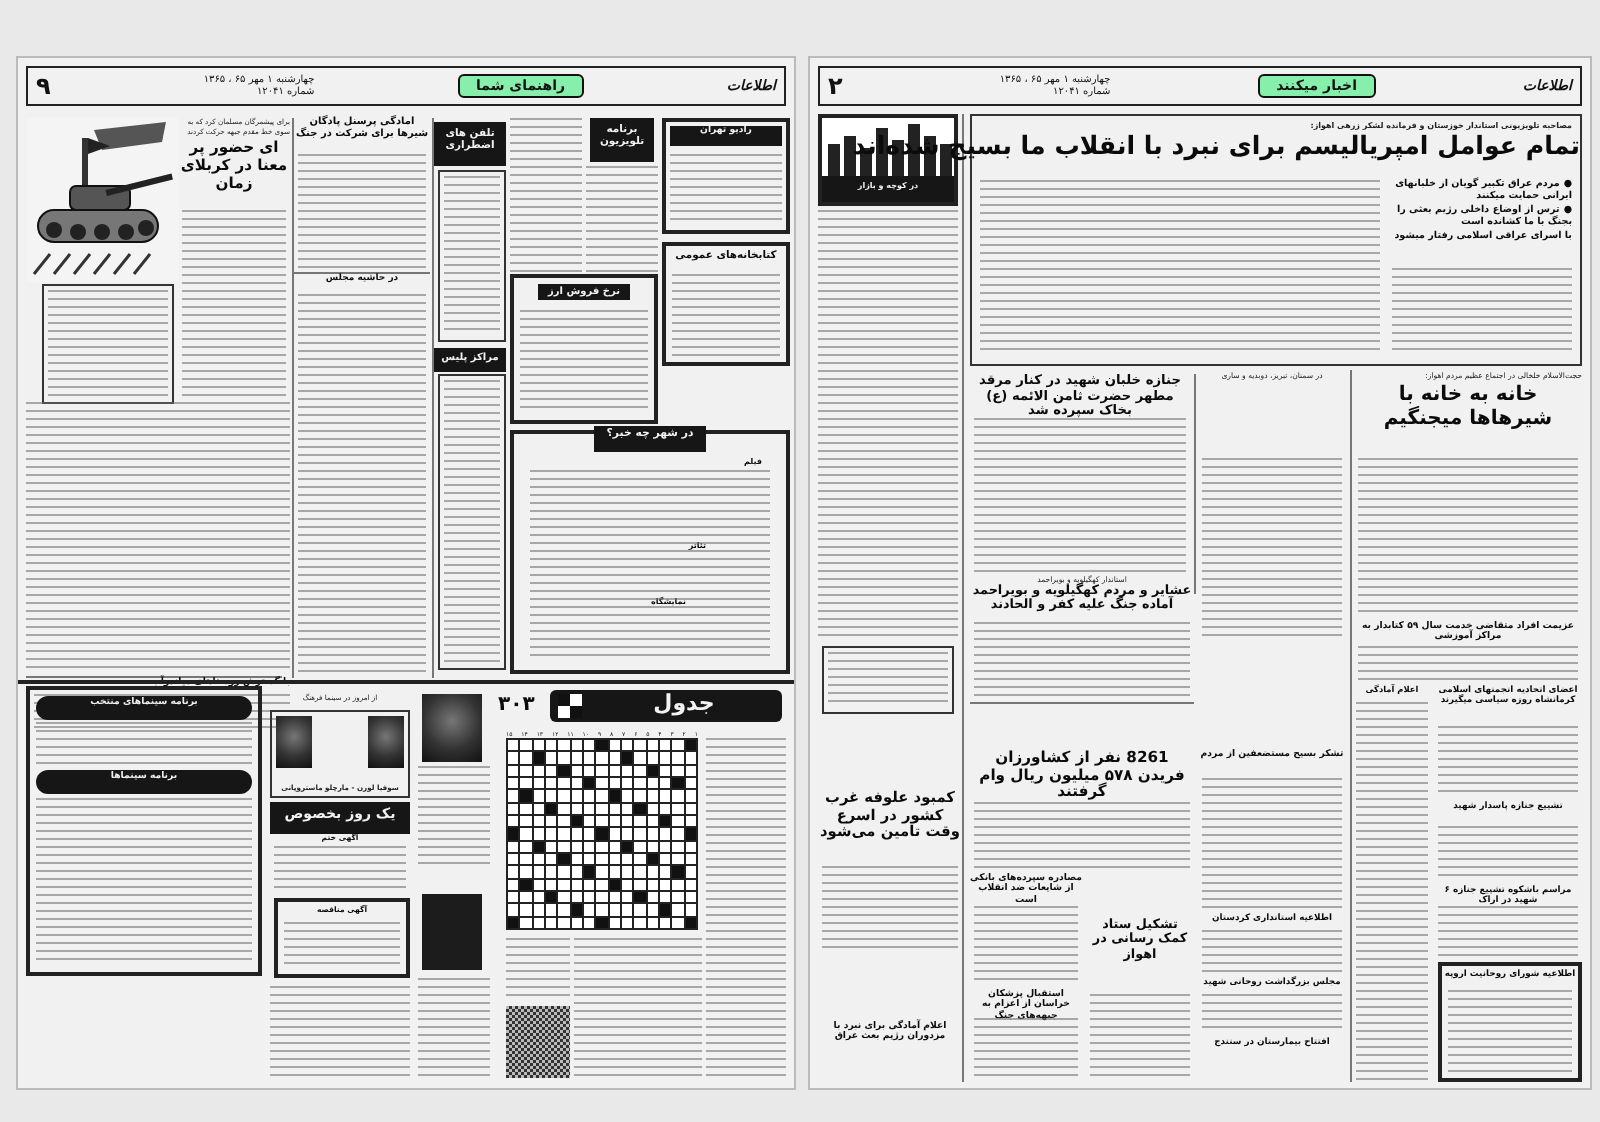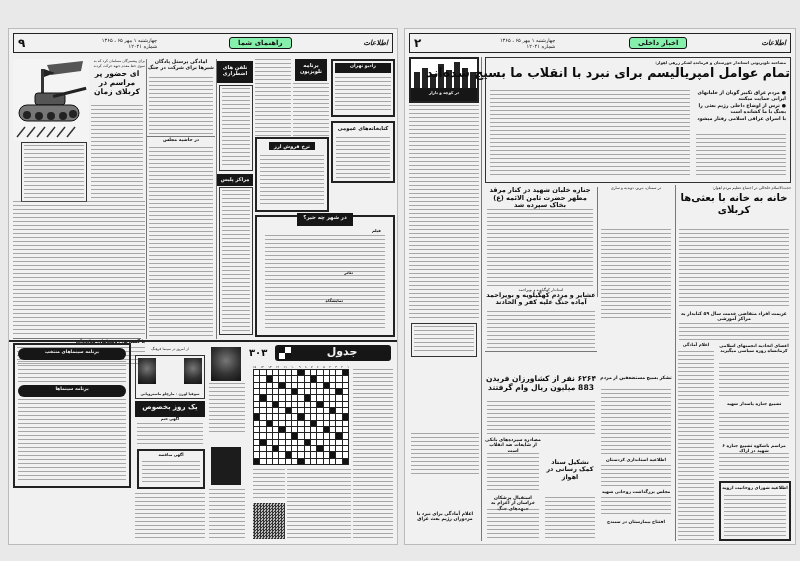--- a/index.html
+++ b/index.html
@@ -64,21 +64,21 @@
           <line x1="44" y1="78" x2="52" y2="68"></line>
           <line x1="54" y1="78" x2="62" y2="68"></line>
         </g>
     </svg>
   </div>
   <div class="box b" style="left:12px;top:113px;width:66px;height:60px;">
     <div class="lines" style="inset:2px;"></div>
   </div>
   <div class="box" style="left:80px;top:30px;width:56px;height:140px;">
     <div class="kicker" style="font-size:3.6px;line-height:4.6px;">برای پیشمرگان مسلمان کرد که به سوی خط مقدم جبهه حرکت کردند</div>
-    <div class="hl" style="font-size:7.6px;margin-top:2px;">ای حضور پر مراسم در کربلای زمان</div>
+    <div class="hl" style="font-size:7.6px;margin-top:2px;">ای حضور پر معنا در کربلای زمان</div>
     <div class="lines" style="left:2px;right:2px;top:46px;bottom:0;"></div>
   </div>
   <div class="vr" style="left:137px;top:30px;height:280px;"></div>
   <div class="box" style="left:4px;top:172px;width:132px;height:136px;">
     <div class="lines" style="inset:0;"></div>
   </div>
   <div class="hr" style="left:4px;top:309px;width:128px;"></div>
   <div class="box" style="left:8px;top:310px;width:128px;height:25px;">
     <div class="hl" style="font-size:4.6px;text-align:right;">با گسترش روستاهای میاندوآب</div>
     <div class="lines" style="left:0;right:0;top:8px;bottom:0;"></div>
@@ -433,21 +433,21 @@
       <div class="box" style="left:0;top:34px;width:32px;height:36px;background:repeating-conic-gradient(#333 0 25%,#bbb 0 50%) 0 0/3px 3px;"></div>
       <div class="lines" style="left:0;width:32px;top:0;height:32px;"></div>
     </div>
   </div>
 </div>
 
 <div id="page-right" class="page">
   <div class="mast">
     <span class="num">۲</span>
     <span class="date">چهارشنبه ۱ مهر ۶۵ ، ۱۳۶۵ شماره ۱۲۰۴۱</span>
-    <span class="section">اخبار داخلی</span>
+    <span class="section">اخبار میکنند</span>
     <span class="logo">اطلاعات</span>
   </div>
 
   <div class="box b2" style="left:4px;top:28px;width:70px;height:46px;background:#fff;">
     <svg width="66" height="30" viewBox="0 0 66 30" style="position:absolute;left:1px;top:1px;">
       <rect x="2" y="12" width="6" height="18" fill="#222"></rect>
         <rect x="10" y="8" width="6" height="22" fill="#222"></rect>
       <rect x="18" y="14" width="6" height="16" fill="#222"></rect>
         <rect x="26" y="4" width="6" height="26" fill="#222"></rect>
       <rect x="34" y="10" width="6" height="20" fill="#222"></rect>
@@ -482,48 +482,49 @@
     <div class="lines" style="left:2px;right:2px;top:22px;bottom:0;"></div>
   </div>
   <div class="vr" style="left:192px;top:158px;height:110px;"></div>
   <div class="box" style="left:194px;top:156px;width:74px;height:136px;">
     <div class="kicker" style="text-align:center;font-size:3.8px;">در سمنان، تبریز، دوبدیه و ساری</div>
     <div class="lines" style="left:2px;right:2px;top:44px;bottom:0;"></div>
   </div>
   <div class="vr" style="left:270px;top:156px;height:356px;"></div>
   <div class="box" style="left:272px;top:156px;width:114px;height:124px;">
     <div class="kicker" style="font-size:3.8px;">حجت‌الاسلام خلخالی در اجتماع عظیم مردم اهواز:</div>
-    <div class="hl" style="font-size:10px;margin-top:2px;">خانه به خانه با بعثی‌ها کربلای</div>
+    <div class="hl" style="font-size:10px;margin-top:2px;">خانه به خانه با شیرها‌ها میجنگیم</div>
     <div class="lines" style="left:2px;right:2px;top:44px;bottom:0;"></div>
   </div>
 
   <div class="box" style="left:80px;top:258px;width:112px;height:62px;">
     <div class="kicker" style="text-align:center;font-size:3.8px;">استاندار کهگیلویه و بویراحمد</div>
     <div class="hl" style="font-size:6.4px;">عشایر و مردم کهگیلویه و بویراحمد آماده جنگ علیه کفر و الحادند</div>
     <div class="lines" style="left:2px;right:2px;top:24px;bottom:0;"></div>
   </div>
   <div class="hr" style="left:80px;top:322px;width:112px;"></div>
   <div class="box" style="left:80px;top:346px;width:112px;height:60px;">
-    <div class="hl" style="font-size:7.6px;">۶۲۶۴ نفر از کشاورزان فریدن 883 میلیون ریال وام گرفتند</div>
+    <div class="hl" style="font-size:7.6px;">8261 نفر از کشاورزان فریدن ۵۷۸ میلیون ریال وام گرفتند</div>
     <div class="lines" style="left:2px;right:2px;top:26px;bottom:0;"></div>
   </div>
   <div class="box" style="left:80px;top:408px;width:56px;height:56px;">
     <div class="hl" style="font-size:4.6px;">مصادره سپرده‌های بانکی از شایعات ضد انقلاب است</div>
     <div class="lines" style="left:2px;right:2px;top:16px;bottom:0;"></div>
   </div>
   <div class="box" style="left:80px;top:466px;width:56px;height:46px;">
     <div class="hl" style="font-size:4.6px;">استقبال پزشکان خراسان از اعزام به جبهه‌های جنگ</div>
     <div class="lines" style="left:2px;right:2px;top:14px;bottom:0;"></div>
   </div>
   <div class="box" style="left:138px;top:430px;width:54px;height:80px;">
     <div class="hl" style="font-size:6.4px;">تشکیل ستاد کمک رسانی در اهواز</div>
     <div class="lines" style="left:2px;right:2px;top:38px;bottom:0;"></div>
   </div>
 
   <div class="box" style="left:4px;top:366px;width:72px;height:80px;">
+    <div class="hl" style="font-size:7.4px;">کمبود علوفه غرب کشور در اسرع وقت تامین می‌شود</div>
     <div class="lines" style="left:2px;right:2px;top:38px;bottom:0;"></div>
   </div>
   <div class="box" style="left:4px;top:482px;width:72px;height:30px;">
     <div class="hl" style="font-size:4.6px;">اعلام آمادگی برای نبرد با مزدوران رژیم بعث عراق</div>
   </div>
 
   <div class="box" style="left:194px;top:346px;width:74px;height:80px;">
     <div class="hl" style="font-size:4.6px;">تشکر بسیج مستضعفین از مردم</div>
     <div class="lines" style="left:2px;right:2px;top:14px;bottom:0;"></div>
   </div>

